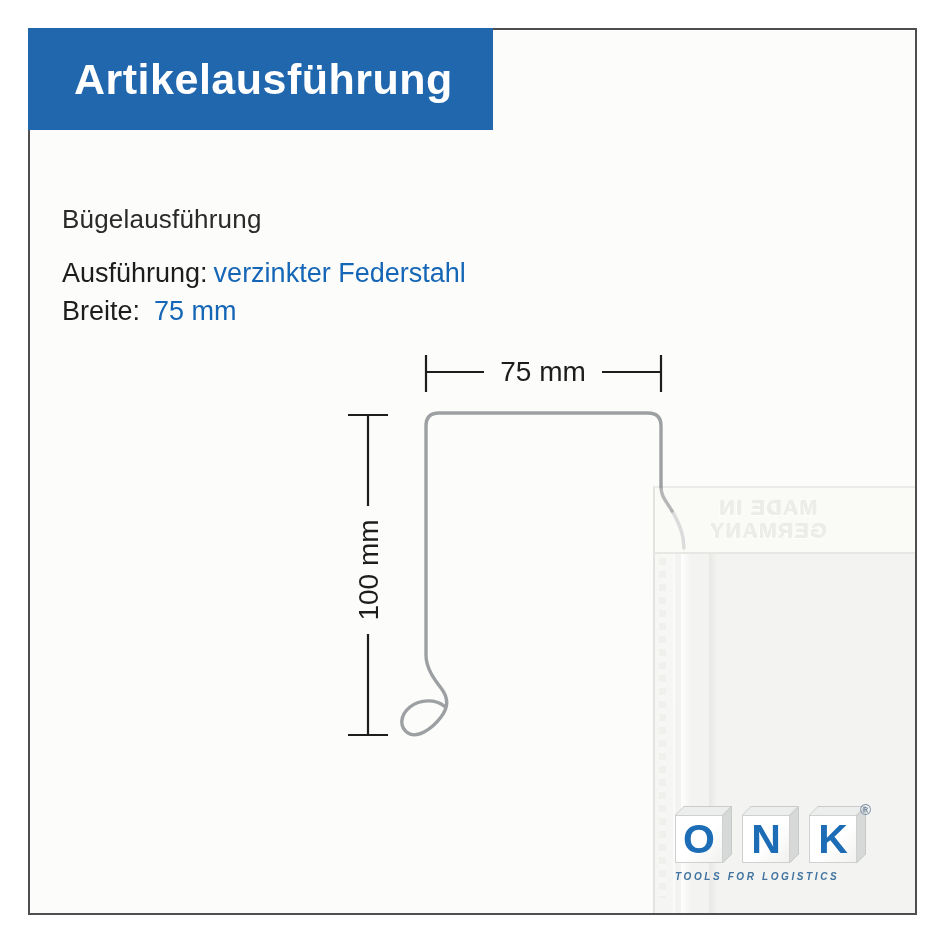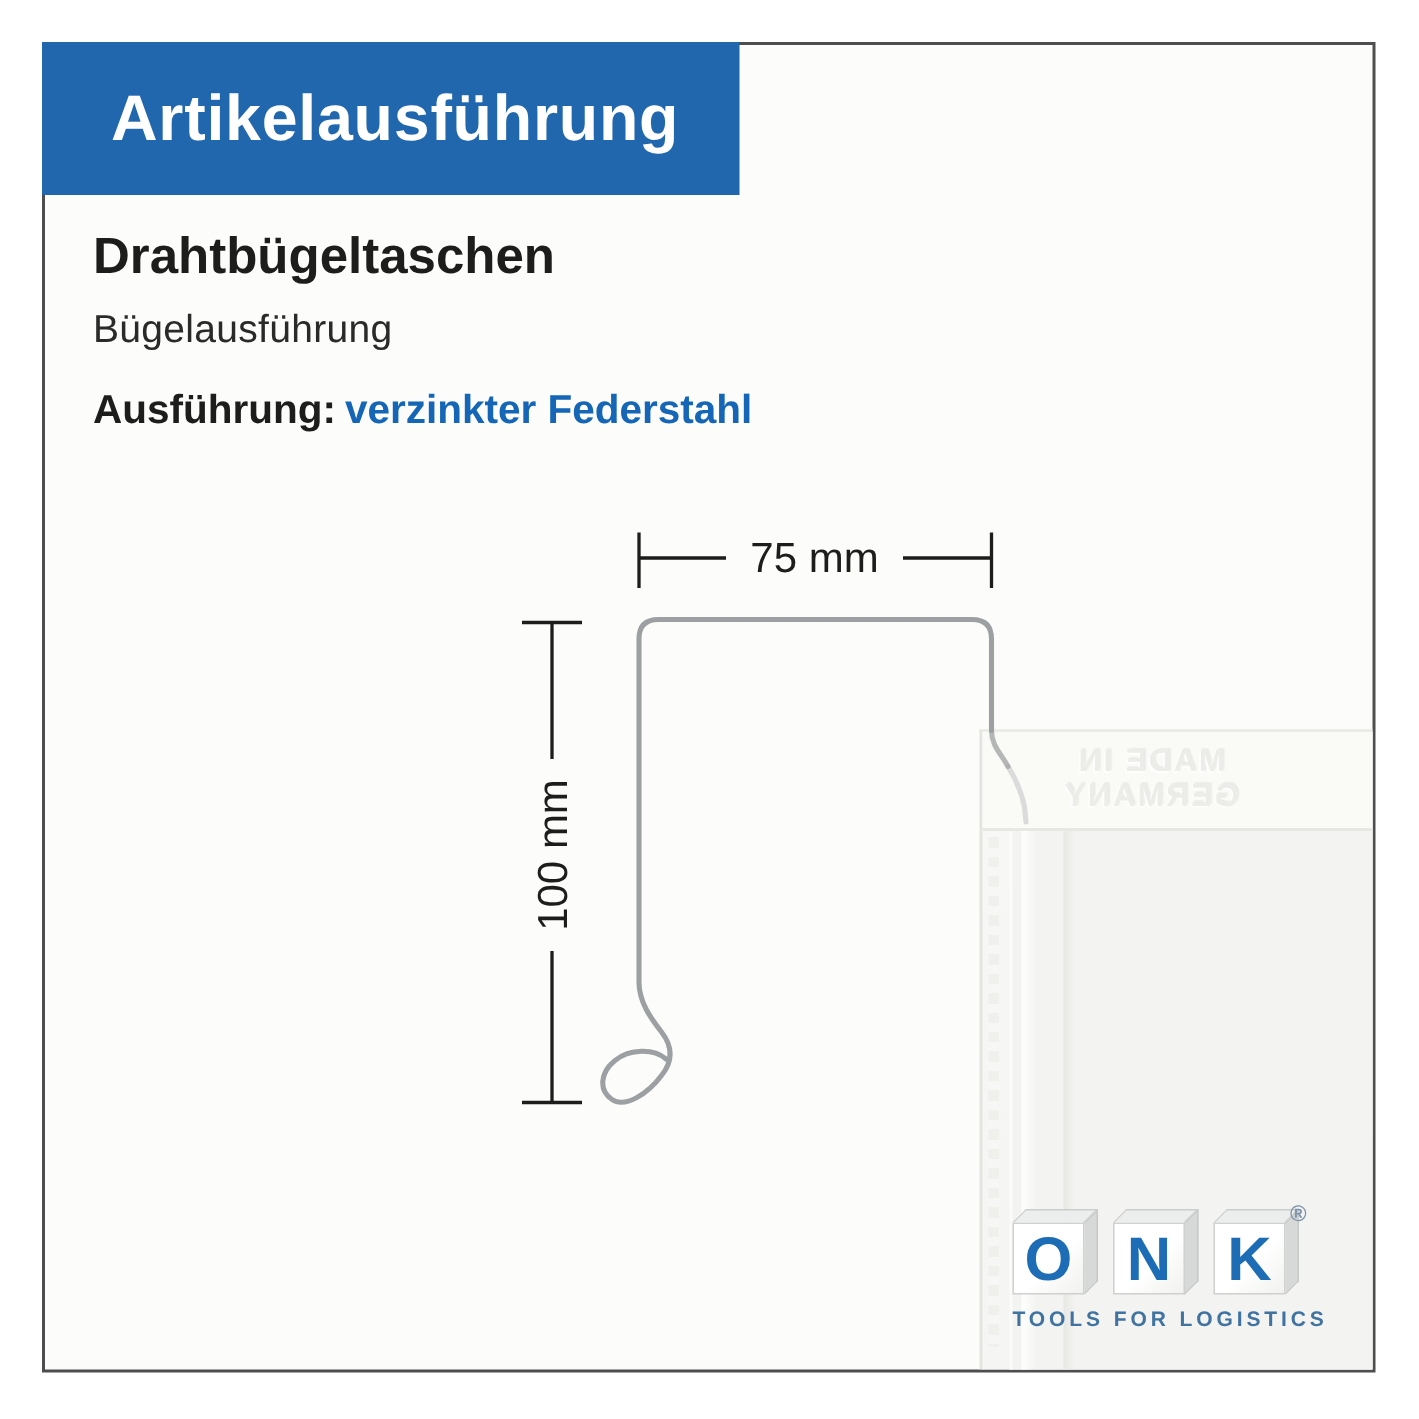--- a/index.html
+++ b/index.html
@@ -19,21 +19,21 @@
                    font-weight:bold; letter-spacing:0.5px; }
 
   
   .product-title { position:absolute; left:62px; top:152px; font-size:34px; font-weight:bold;
                    color:var(--text_dark); z-index:4; }
   .product-subtitle { position:absolute; left:62px; top:204px; font-size:26px; font-weight:normal;
                       color:#2a2a28; z-index:4; letter-spacing:0.2px; }
 
   
   .specs { position:absolute; left:62px; top:258px; z-index:4; }
-  .spec-row { height:38px; font-size:27px; font-weight:bold; white-space:nowrap; }
+  .spec-row { height:38px; font-size:27px; font-weight:normal; white-space:nowrap; }
   .spec-label { display:inline-block; min-width:86px; color:var(--text_dark); }
   .spec-value { color:var(--value_blue); margin-left:6px; }
 
   
   .pocket { position:absolute; left:653px; top:486px; width:262px; height:427px; z-index:1;
             background:linear-gradient(180deg,#f8f8f6 0%,#f6f6f4 40%,#f5f5f3 100%);
             border-left:2px solid #e3e3e0; border-top:2px solid #ebebe8; }
   .pocket-flap { position:absolute; left:0; top:0; width:100%; height:66px;
                  background:#fafaf7; border-bottom:2px solid #e7e7e4; }
   .embossed { position:absolute; left:52px; top:8px; width:120px; text-align:center;
@@ -62,40 +62,42 @@
           border:1px solid #cfd1d0; text-align:center; }
   .cube-top { position:absolute; left:-1px; top:-10px; width:48px; height:9px; background:#eceeed;
               border:1px solid #cbcdcc; border-bottom:none;
               transform:skewX(-45deg); transform-origin:0 100%; }
   .cube-right { position:absolute; right:-10px; top:-1px; width:9px; height:48px; background:#d7d9d8;
                 border:1px solid #c8cac9; border-left:none;
                 transform:skewY(-45deg); transform-origin:0 0; }
   .cube-letter { position:relative; display:block; color:var(--logo_blue); font-weight:bold;
                  font-size:41px; line-height:46px; z-index:2; }
   .registered { position:absolute; left:185px; top:-14px; color:#7d93aa; font-size:15px; font-weight:bold; }
-  .tagline { margin-top:8px; color:var(--tagline_blue); font-weight:bold; font-size:14px;
-             letter-spacing:2.6px; white-space:nowrap; }
+  .tagline { margin-top:8px; color:var(--tagline_blue); font-weight:bold; font-size:10px;
+             letter-spacing:2.6px; white-space:nowrap;font-style:italic; }
 </style>
 </head>
 <body>
 
 <div class="page">
 
   <div class="frame"></div>
 
   <div class="header-bar">
     <h1>Artikelausführung</h1>
   </div>
 
-  <div class="product-title">Drahtbügeltaschen</div>
   <div class="product-subtitle">Bügelausführung</div>
 
   <div class="specs">
     <div class="spec-row">
       <span class="spec-label">Ausführung:</span><span class="spec-value">verzinkter Federstahl</span>
+    </div>
+    <div class="spec-row">
+      <span class="spec-label">Breite:</span><span class="spec-value">75 mm</span>
     </div>
   </div>
 
   <div class="pocket">
     <div class="pocket-flap"></div>
     <div class="embossed">
       <div>MADE IN</div>
       <div>GERMANY</div>
     </div>
     <div class="pocket-inner">

